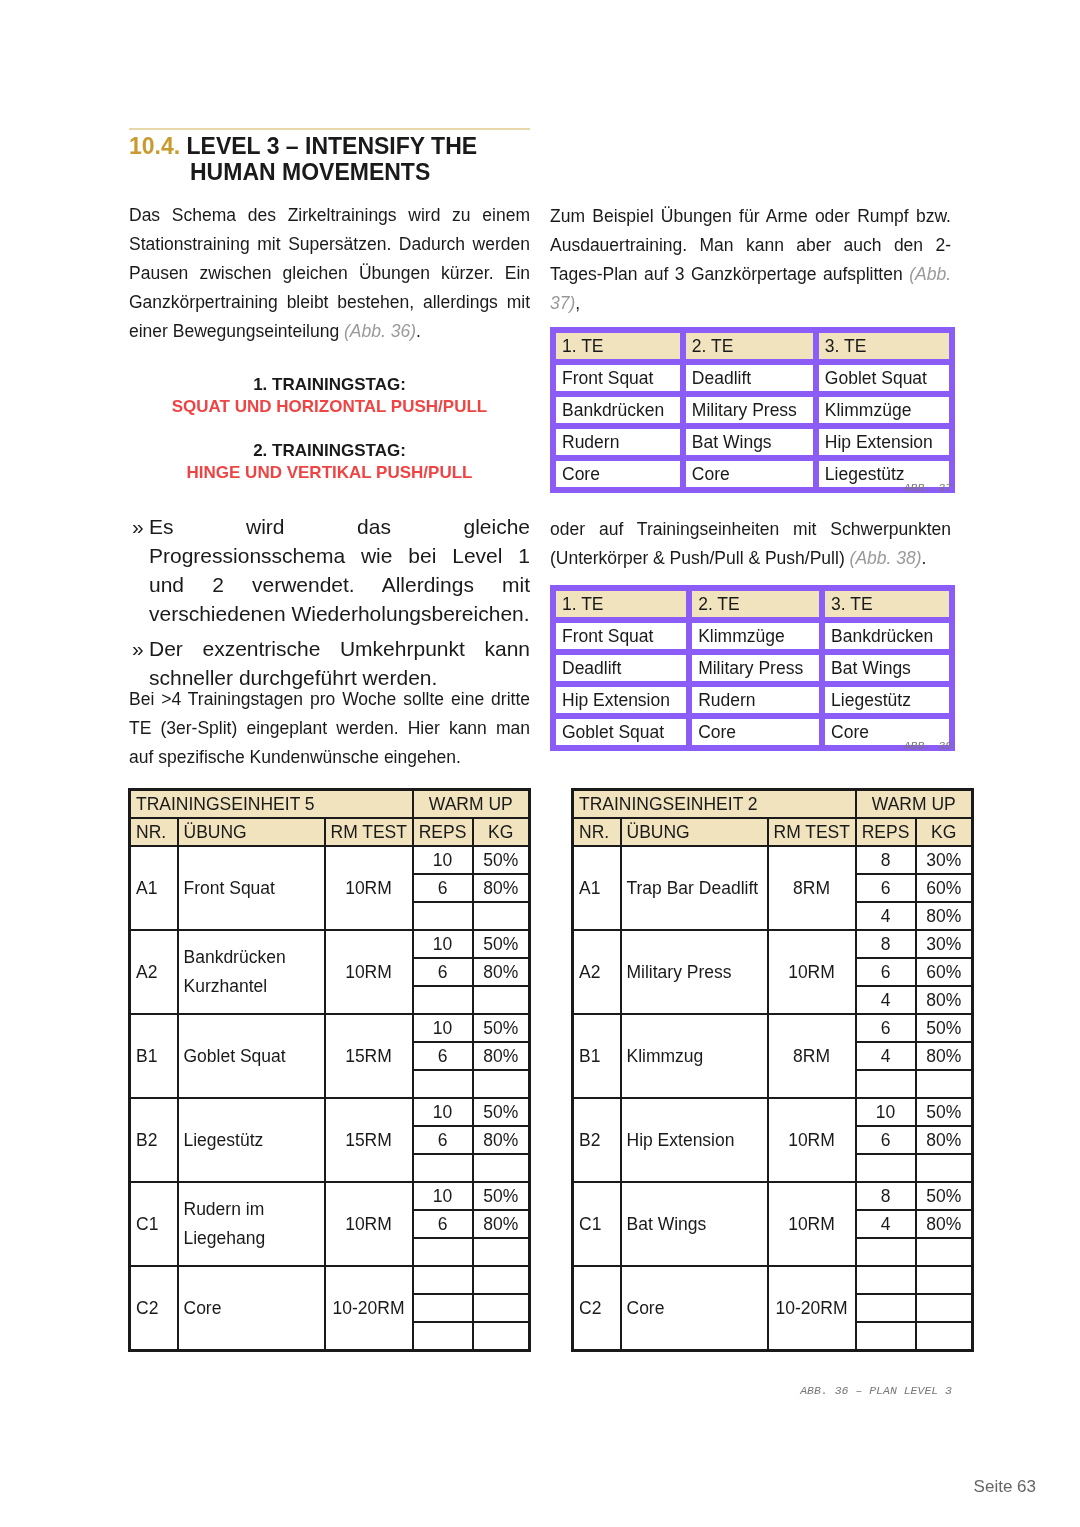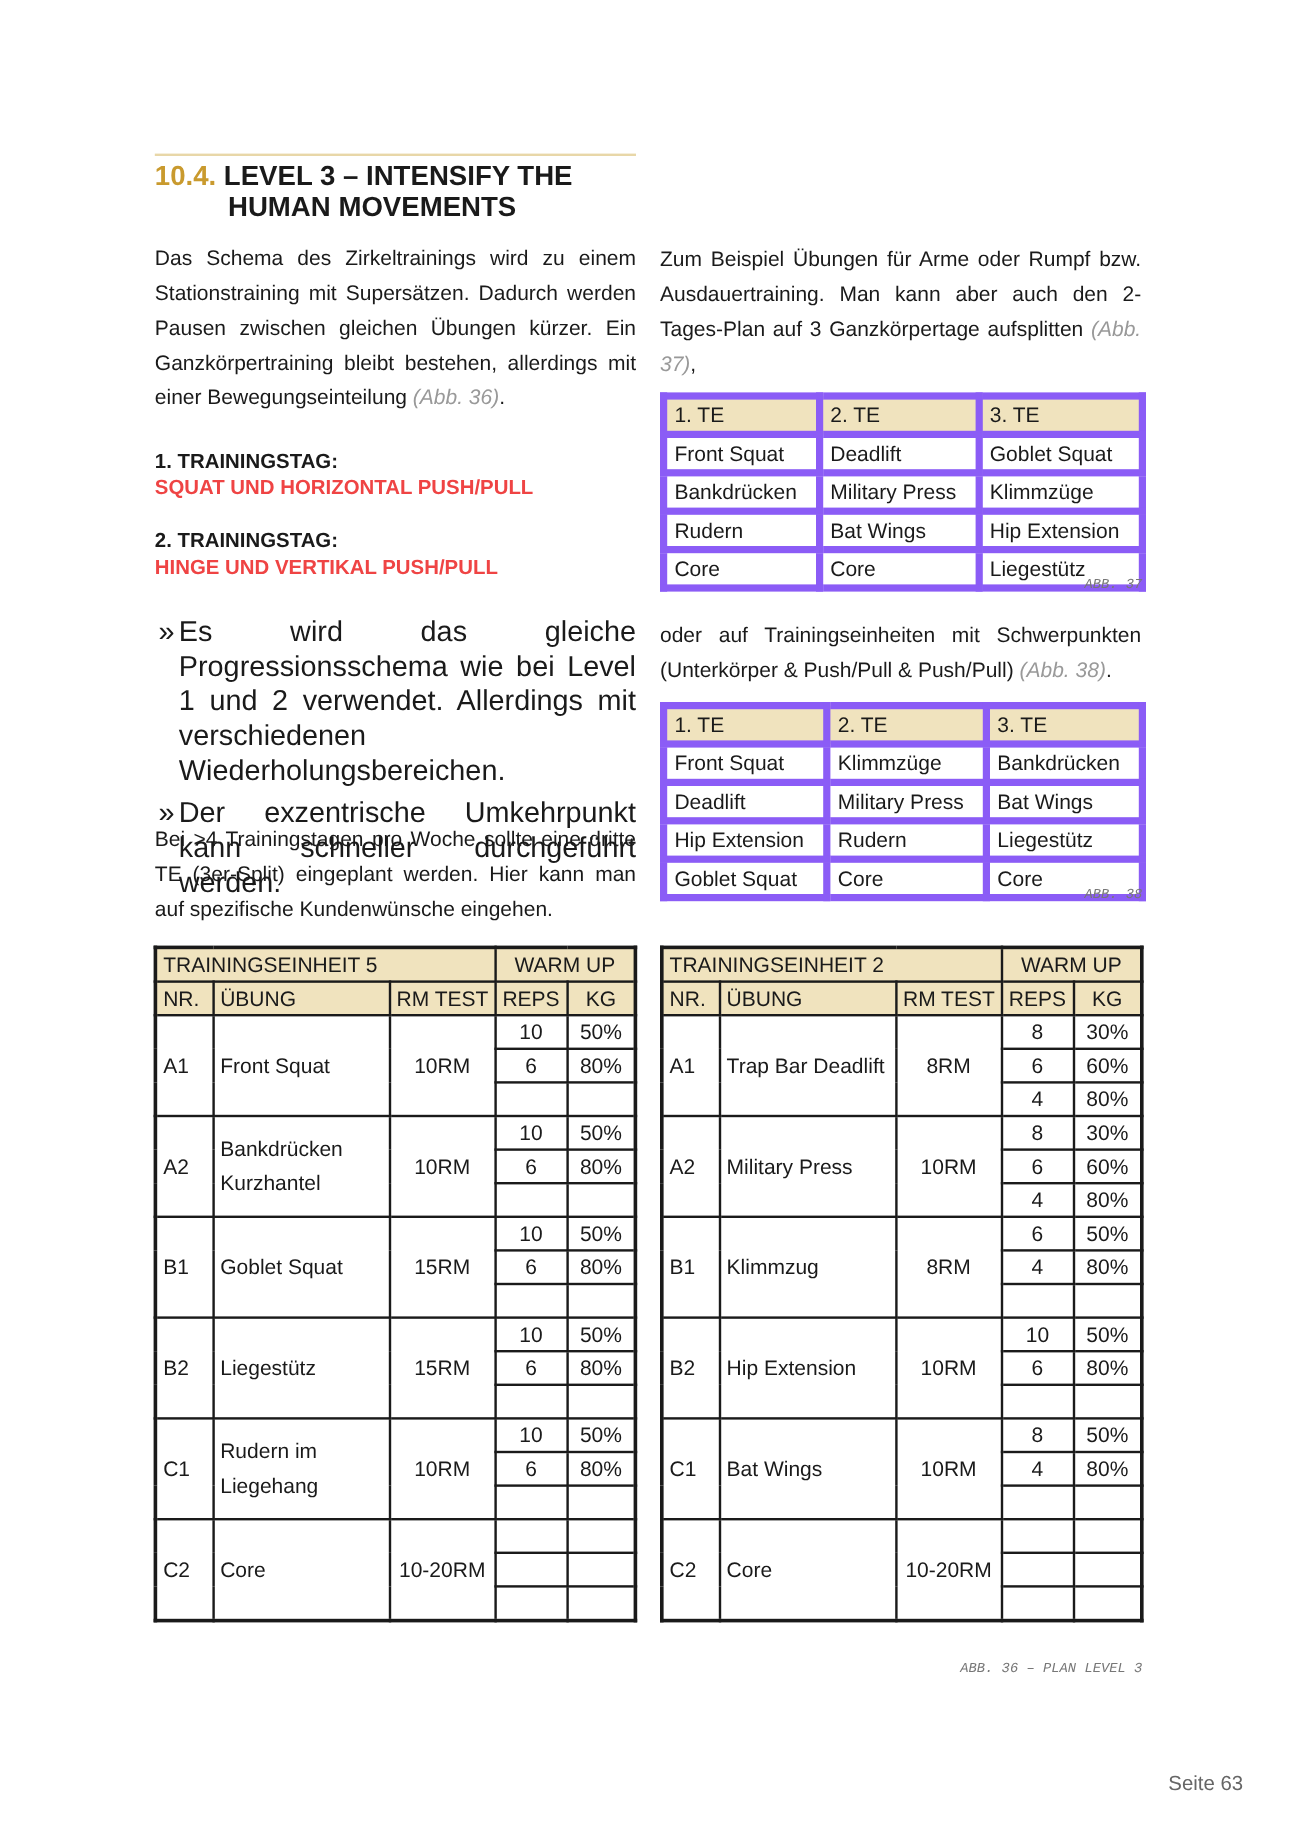--- a/index.html
+++ b/index.html
@@ -4,24 +4,24 @@
 <style>
   html,body{margin:0;padding:0;background:#fff;}
   body{width:1080px;height:1527px;position:relative;font-family:"Liberation Sans",sans-serif;color:#1a1a1a;overflow:hidden;}
   .abs{position:absolute;}
   .rule{left:129px;top:128px;width:401px;height:2px;background:#e8d7a8;}
   .heading{left:129px;top:133px;font-weight:bold;font-size:23px;line-height:26px;}
   .heading .num{color:#c99a2e;}
   .heading .l2{padding-left:61px;display:block;}
   .para{font-size:17.5px;line-height:29px;text-align:justify;}
   .para .ref{color:#999;font-style:italic;}
-  .day{left:129px;width:401px;font-weight:bold;font-size:17px;line-height:22px;}
+  .day{left:129px;width:401px;text-align:center;font-weight:bold;font-size:17px;line-height:22px;}
   .day .gold{color:#ef4444;}
   ul.bul{list-style:none;margin:0;padding:0;}
-  ul.bul li{position:relative;padding-left:20px;font-size:24px;line-height:29px;text-align:justify;margin-bottom:6px;}
+  ul.bul li{position:relative;padding-left:20px;font-size:21px;line-height:29px;text-align:justify;margin-bottom:6px;}
   ul.bul li::before{content:"»";position:absolute;left:3px;top:0;}
   table{border-collapse:collapse;}
   table.te{border:3px solid #1a1a1a;}
   table.te td{border:6px solid #8b5cf6;font-size:17.5px;height:26px;padding:0 6px;white-space:nowrap;}
   table.te tr.h td{background:#f0e3be;}
   .cap{font-size:11.5px;color:#777;font-style:italic;text-align:right;font-family:Liberation Mono, monospace;}
   table.plan{border:3px solid #1a1a1a;width:403px;table-layout:fixed;}
   table.plan td{border:2px solid #1a1a1a;font-size:17.5px;height:26px;padding:0 5px;white-space:nowrap;}
   table.plan tr.h td{background:#f0e3be;}
   table.plan td.c{text-align:center;}
@@ -233,21 +233,21 @@
       <tr>
         <td class="c"></td>
         <td class="c"></td>
       </tr>
       <tr>
         <td class="c"></td>
         <td class="c"></td>
       </tr>
     </tbody>
   </table>
-<table class="abs plan" id="plan1" style="left:550px;top:788px;padding-left:36px;">
+<table class="abs plan" id="plan1" style="left:571px;top:788px;padding-left:36px;">
     <colgroup>
       <col style="width:48px">
       <col style="width:147px">
       <col style="width:88px">
       <col style="width:60px">
       <col style="width:57px">
     </colgroup>
     <tbody>
       <tr class="h">
         <td colspan="3">TRAININGSEINHEIT 2</td>

